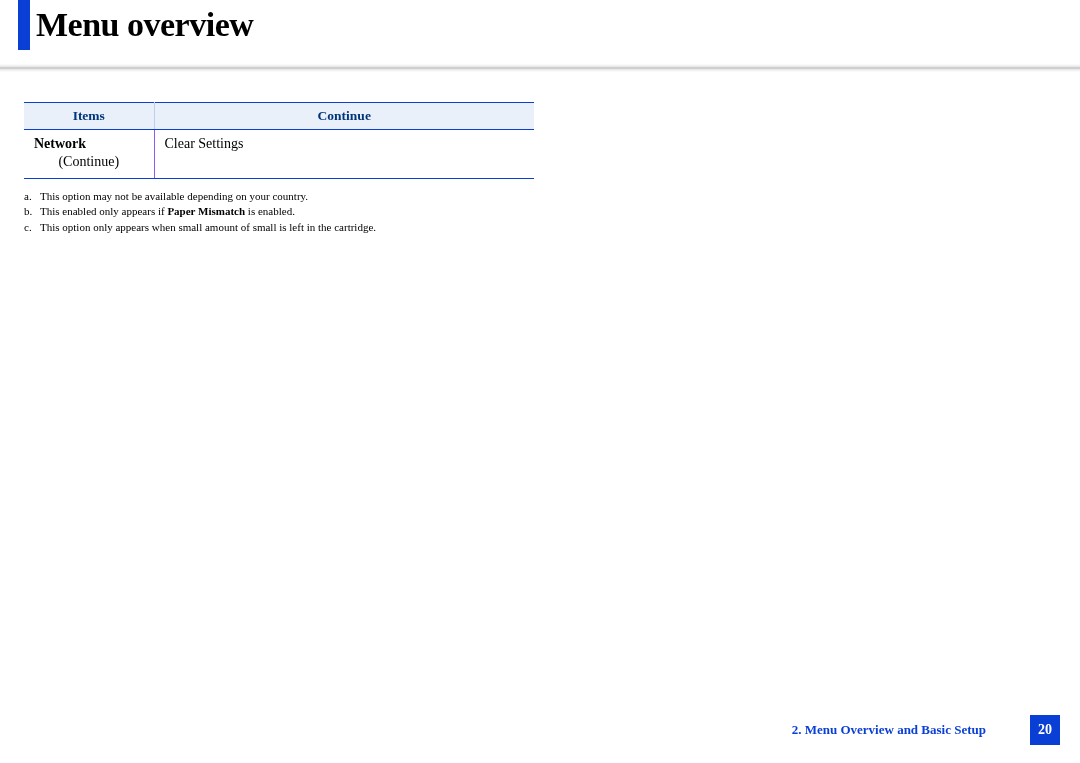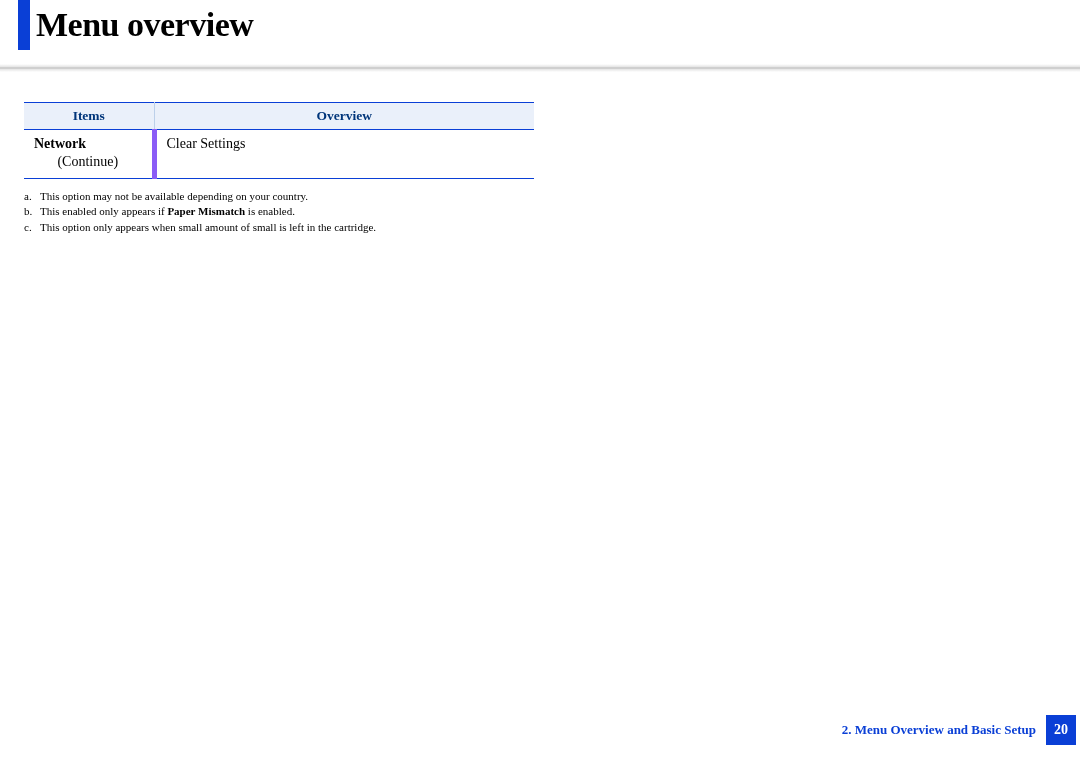--- a/index.html
+++ b/index.html
@@ -17,48 +17,48 @@
   table.menu th, table.menu td { text-align: left; vertical-align: top; }
   table.menu thead th {
     background: #eaf0fa; color: #00357a; font-weight: 700; font-size: 13.5px;
     border-top: 1.5px solid #0a3fd6; border-bottom: 1.5px solid #0a3fd6;
     padding: 5px 28px; text-align: center;
   }
   table.menu thead th:first-child { width: 130px; border-right: 1px solid #bcd0ea; }
   table.menu tbody td {
     font-size: 14px; padding: 6px 10px 8px 10px; border-bottom: 1.5px solid #0a3fd6;
   }
-  table.menu tbody td:first-child { border-right: 5px solid #8b5cf6; }
+  table.menu tbody td:first-child { border-right: 1px solid #8b5cf6; }
   .item-name { font-weight: 700; display: block; }
   .item-sub { font-weight: 400; display: block; margin-top: 2px; text-align: center; }
   .footnotes { margin-top: 10px; font-size: 11px; line-height: 1.4; color: #000; width: 560px; }
   .footnotes .fn { display: flex; }
   .footnotes .fn .mk { width: 16px; flex: none; }
   .strong-inline { font-weight: 700; }
-  .footer { position: absolute; bottom: 18px; right: 4px; display: flex; align-items: center; }
+  .footer { position: absolute; bottom: 18px; right: 20px; display: flex; align-items: center; gap: 34px; }
   .footer-text { color: #0a3fd6; font-weight: 700; font-size: 13px; margin-right: 10px; }
   .footer-page { width: 30px; height: 30px; background: #0a3fd6; color: #fff; font-weight: 700; font-size: 14px; display: flex; align-items: center; justify-content: center; }
 </style>
 </head>
 <body>
 
 <div class="page">
 
   <div class="header">
     <div class="header-bar"></div>
     <div class="header-title">Menu overview</div>
   </div>
   <div class="header-shadow"></div>
 
   <div class="content">
     <table class="menu">
       <thead>
         <tr>
           <th>Items</th>
-          <th>Overview</th>
+          <th>Continue</th>
         </tr>
       </thead>
       <tbody>
         <tr>
           <td>
             <span class="item-name">Network</span>
             <span class="item-sub">(Continue)</span>
           </td>
           <td>Clear Settings</td>
         </tr>

